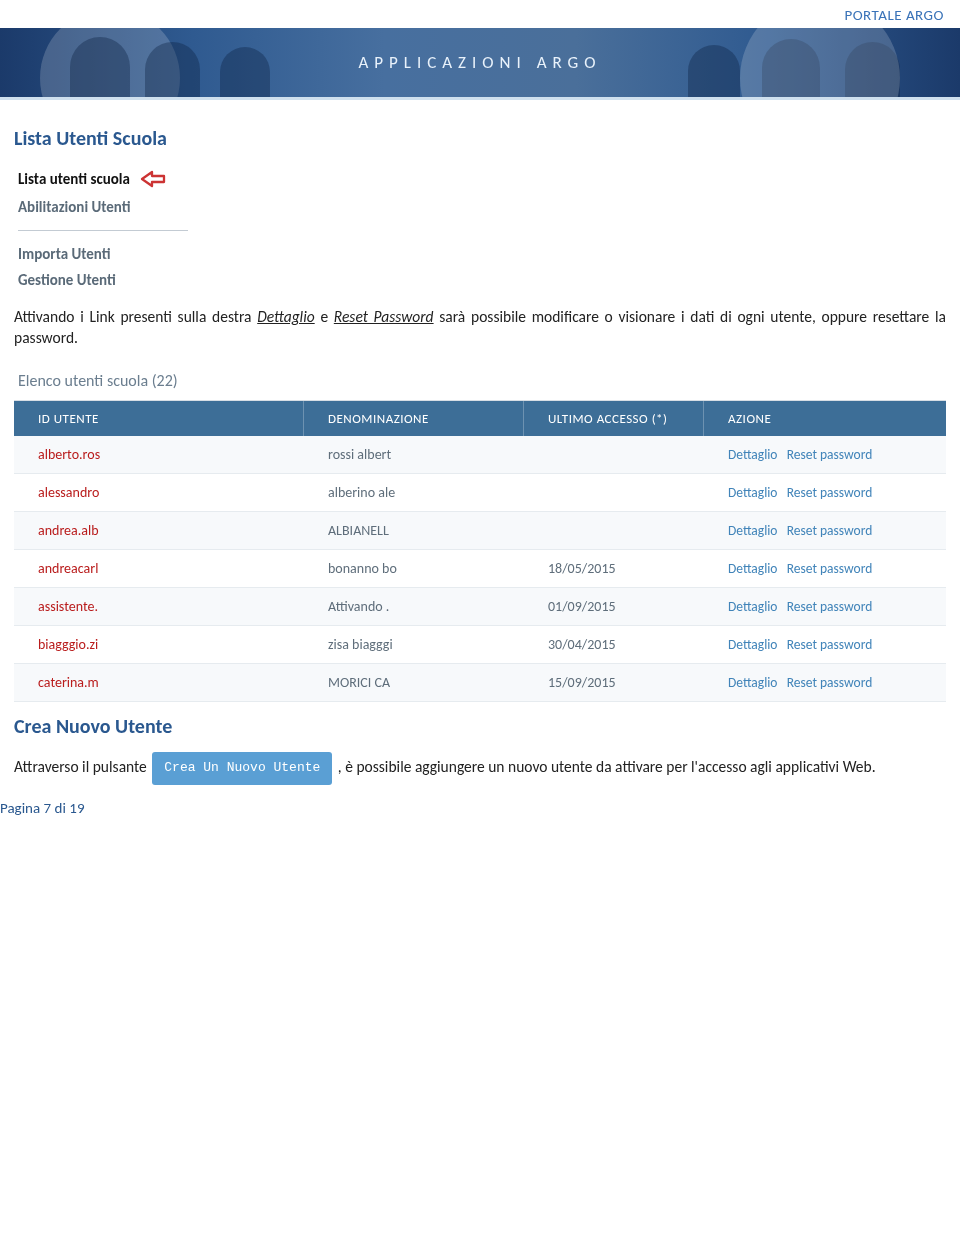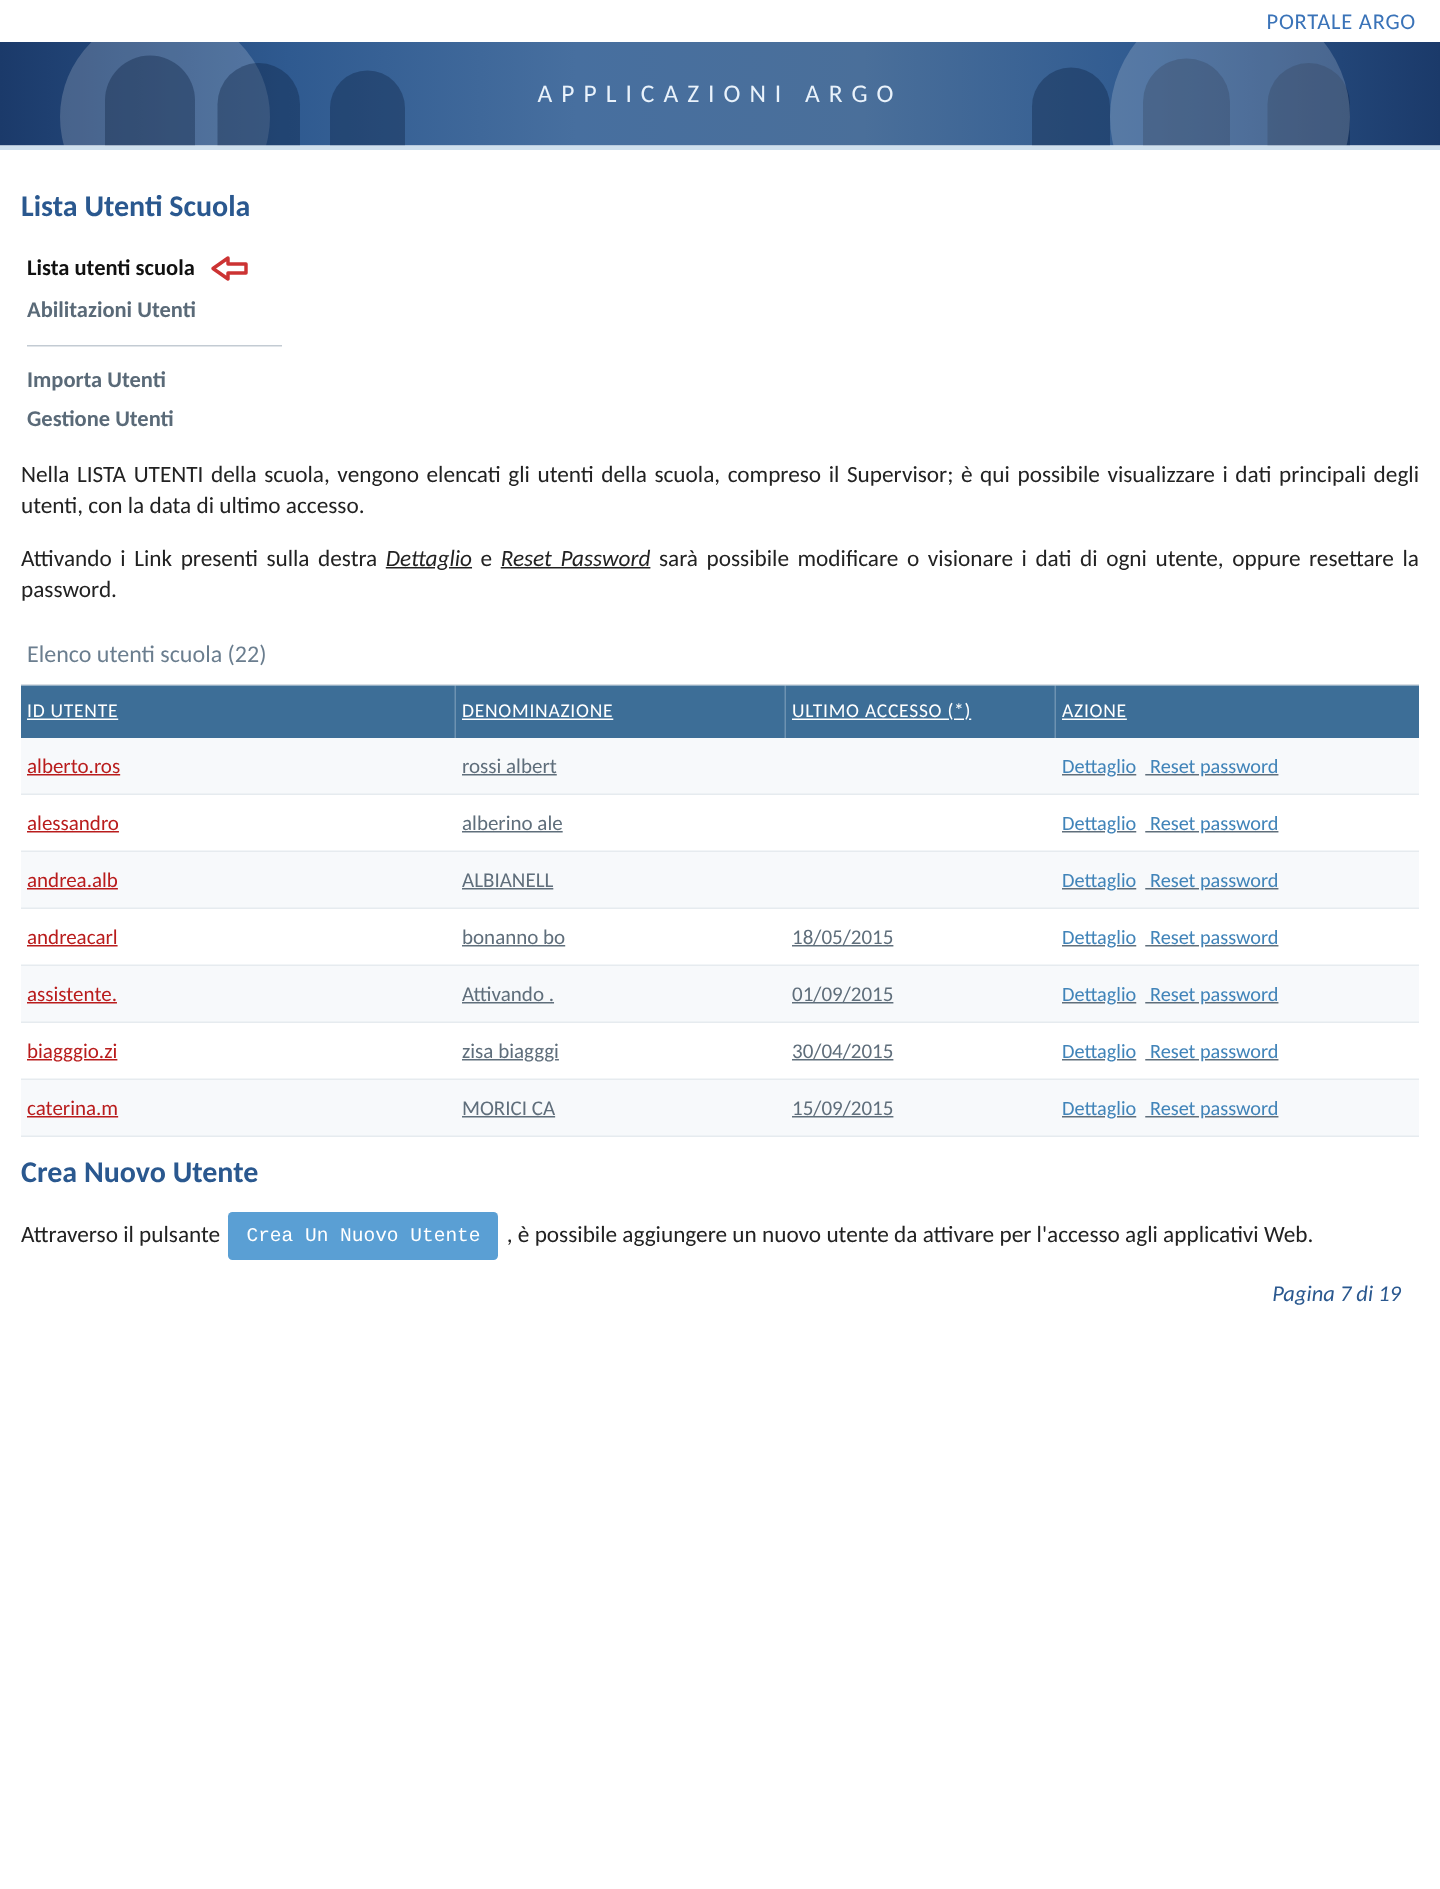--- a/index.html
+++ b/index.html
@@ -103,21 +103,21 @@
   }
   .tbl-wrap {
     border-top: 1px solid #d8dee4;
     margin-bottom: 12px;
   }
   .tbl-head {
     display: flex;
     background: #3d6e97;
     color: #fff;
   }
-  .col { padding: 10px 4px; font-size: 13.5px; text-decoration: underline; }
+  .col { padding: 10px 24px; font-size: 13.5px; }
   .col.id   { width: 290px; }
   .col.den  { width: 220px; }
   .col.acc  { width: 180px; }
   .col.act  { flex: 1; }
   .tbl-head .col {
     font-weight: 500;
     letter-spacing: 0.5px;
     border-right: 1px solid rgba(255,255,255,0.25);
     font-size: 13px;
   }
@@ -157,25 +157,24 @@
     font-family: Liberation Mono, monospace;
   }
   .inline-row {
     display: block;
     font-size: 15.5px;
     line-height: 1.6;
     margin: 14px 0;
   }
   .footer {
     position: relative;
-    text-align: right;
+    text-align: left;
     color: #2a588f;
     font-size: 15px;
     padding: 0 26px 20px 0;
-    font-style: italic;
   }
 </style>
 </head>
 <body>
 
 <div class="header-brand">PORTALE ARGO</div>
 
 <div class="banner">
   <div class="silh s1"></div>
     <div class="silh s2"></div>
@@ -204,21 +203,20 @@
     </div>
     <hr class="menu-sep">
     <div class="menu-row">
       <span>Importa Utenti</span>
     </div>
     <div class="menu-row">
       <span>Gestione Utenti</span>
     </div>
   </div>
 
-  <p class="body">Nella LISTA UTENTI della scuola, vengono elencati  gli utenti della scuola, compreso il Supervisor; è qui possibile visualizzare i dati principali degli utenti, con la data di ultimo accesso.</p>
 
   <p class="body">
     <span>Attivando i Link presenti sulla destra </span><span class="ital under">Dettaglio</span><span> e </span><span class="ital under">Reset Password</span><span>  sarà possibile modificare o visionare i dati di ogni utente, oppure resettare la password.</span>
   </p>
 
   <div class="table-title">Elenco utenti scuola (22)</div>
 
   <div class="tbl-wrap">
     <div class="tbl-head">
       <div class="col id">ID UTENTE</div>

